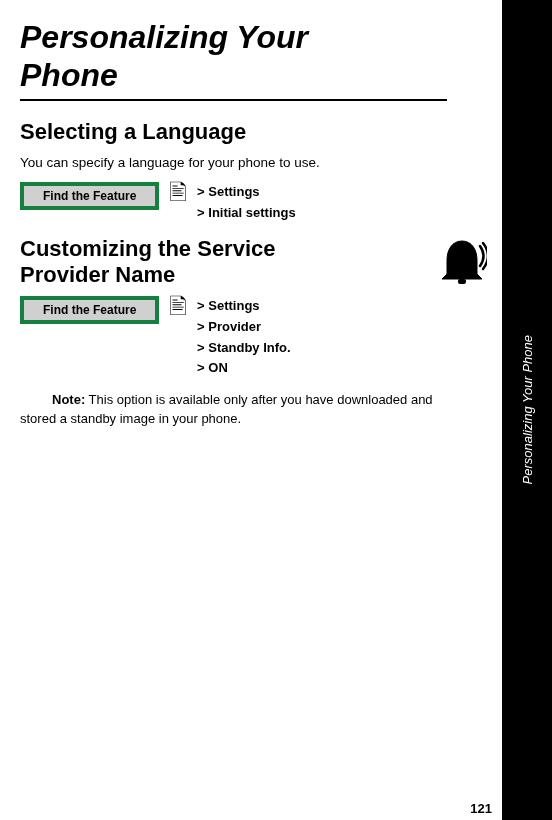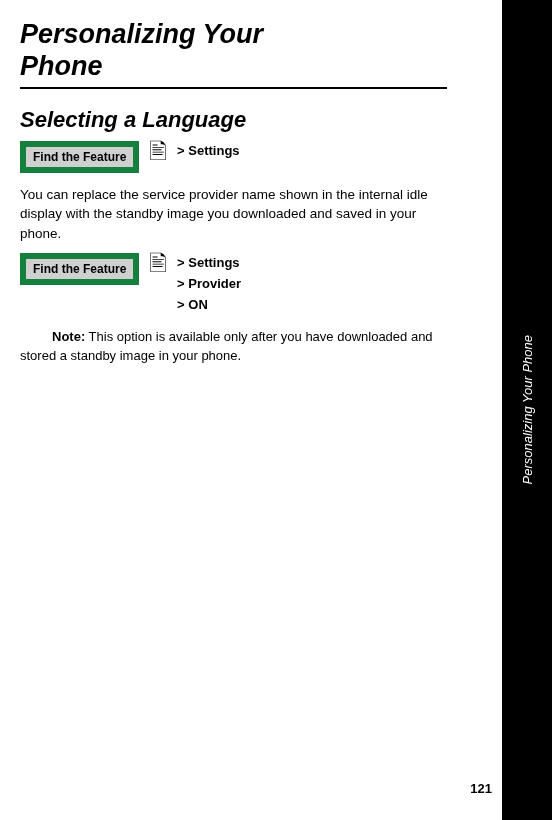--- a/index.html
+++ b/index.html
@@ -40,38 +40,37 @@
       font-size: 13px;
       font-family: Arial, sans-serif;
       writing-mode: vertical-rl;
       transform: rotate(180deg);
       white-space: nowrap;
       font-style: italic;
     }
 
     
     .page-title {
-      font-size: 27px;
+      font-size: 32px;
       font-style: italic;
       font-weight: bold;
       font-family: Arial, sans-serif;
       line-height: 1.2;
       margin-bottom: 4px;
     }
 
     .title-divider {
       border: none;
       border-bottom: 2px solid #000;
       margin-bottom: 18px;
     }
 
     
     .section-heading {
       font-size: 22px;
-      font-style: italic;
       font-weight: bold;
       font-family: Arial, sans-serif;
       margin-bottom: 8px;
     }
 
     .section-body {
       font-size: 13.5px;
       font-family: Arial, sans-serif;
       line-height: 1.45;
       margin-bottom: 10px;
@@ -80,22 +79,22 @@
     
     .find-feature-container {
       display: flex;
       align-items: flex-start;
       margin-bottom: 12px;
       margin-top: 4px;
     }
 
     .find-feature-label {
       background: #d0d0d0;
-      border: 6px solid #15803d;
-      padding: 3px 7px;
+      border: 4px solid #15803d;
+      padding: 3px 19px;
       font-size: 12px;
       font-weight: bold;
       font-family: Arial, sans-serif;
       white-space: nowrap;
       min-width: 110px;
       text-align: center;
     }
 
     .find-feature-icon {
       margin: 0 10px;
@@ -121,21 +120,21 @@
       line-height: 1.45;
       margin-bottom: 14px;
     }
 
     .tip-text strong {
       font-weight: bold;
     }
 
     .page-number {
       position: absolute;
-      bottom: 24px;
+      bottom: 4px;
       right: 60px;
       font-size: 13px;
       font-family: Arial, sans-serif;
       font-weight: bold;
     }
 
     .note-text {
       font-size: 13px;
       font-family: Arial, sans-serif;
       line-height: 1.45;
@@ -153,39 +152,58 @@
 <div class="page-container">
   <div class="main-content">
 
     <div class="page-title">
       <span>Personalizing Your</span><br>
       <span>Phone</span>
     </div>
     <hr class="title-divider">
 
     <div class="section-heading">Selecting a Language</div>
+    <div class="section-body">You can specify a language for your phone to use.</div>
 
     <div class="find-feature-container">
       <div class="find-feature-label">Find the Feature</div>
       <div class="find-feature-icon">🖹</div>
       <div class="find-feature-steps">
         <span>&gt; <strong>Settings</strong></span>
-      </div>
-    </div>
-
-
-
-    <div class="section-body">You can replace the service provider name shown in the internal idle display with the standby image you downloaded and saved in your phone.</div>
+        <span>&gt; <strong>Initial settings</strong></span>
+      </div>
+    </div>
+
+
+    <div style="position:relative;">
+      <div class="section-heading">
+        <span>Customizing the Service</span><br>
+        <span>Provider Name</span>
+      </div>
+
+      <div style="position:absolute; right:-40px; top:0px; font-size:44px; line-height:1;">
+        <svg width="50" height="55" viewBox="0 0 50 55" xmlns="http://www.w3.org/2000/svg">
+
+          <path d="M25 5 C15 5 10 14 10 24 L10 38 L5 43 L45 43 L40 38 L40 24 C40 14 35 5 25 5 Z" fill="#000" stroke="#000" stroke-width="1"></path>
+          <rect x="21" y="43" width="8" height="5" rx="2" fill="#000"></rect>
+
+          <path d="M43 10 Q50 20 43 30" stroke="#000" stroke-width="2.5" fill="none" stroke-linecap="round"></path>
+          <path d="M46 7 Q56 20 46 33" stroke="#000" stroke-width="2.5" fill="none" stroke-linecap="round"></path>
+        </svg>
+      </div>
+    </div>
+
 
     <div class="find-feature-container">
       <div class="find-feature-label">Find the Feature</div>
       <div class="find-feature-icon">🖹</div>
       <div class="find-feature-steps">
         <span>&gt; <strong>Settings</strong></span>
         <span>&gt; <strong>Provider</strong></span>
+        <span>&gt; <strong>Standby Info.</strong></span>
         <span>&gt; <strong>ON</strong></span>
       </div>
     </div>
 
     <div class="note-text">
       <strong>Note:</strong> This option is available only after you have downloaded and stored a standby image in your phone.
     </div>
 
     <div class="page-number">121</div>
 

